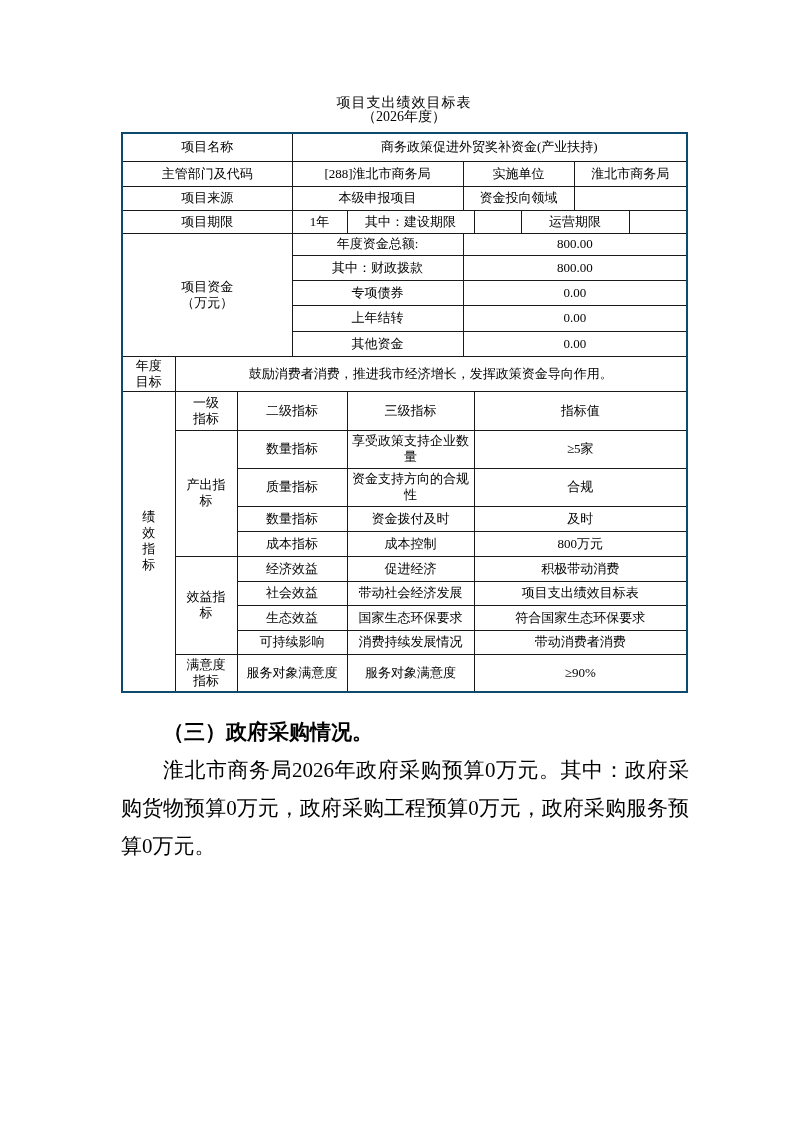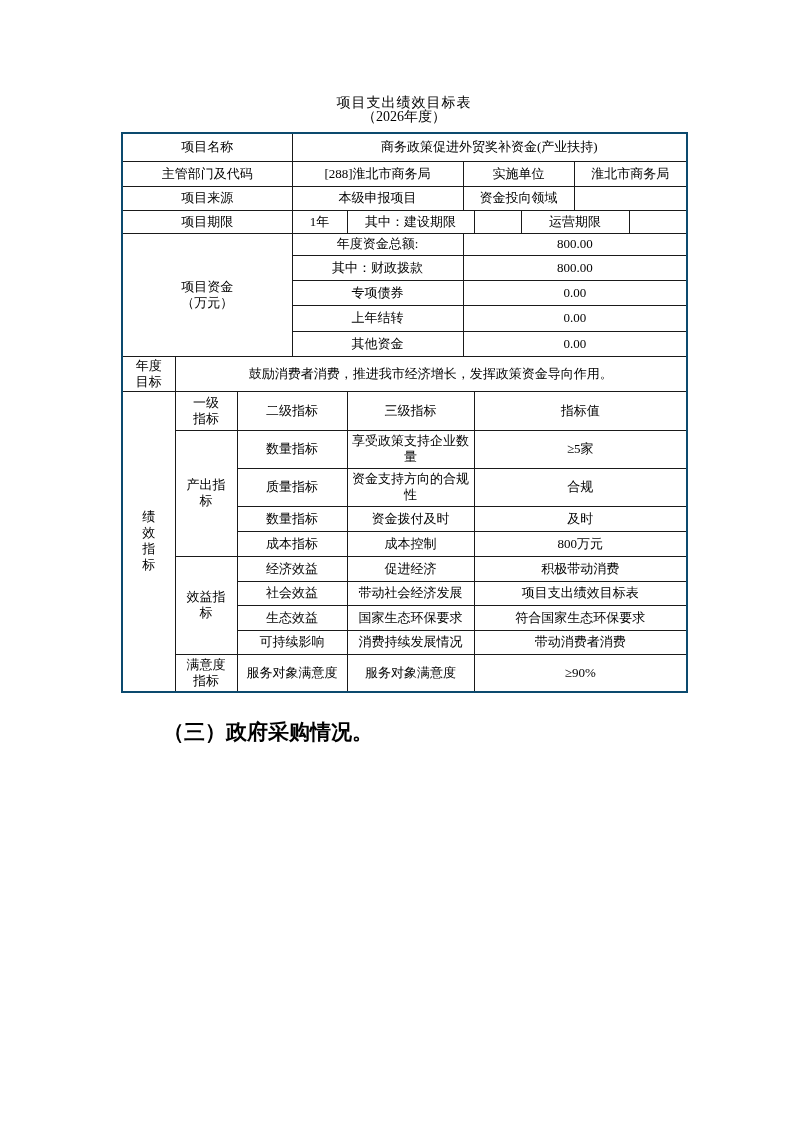--- a/index.html
+++ b/index.html
@@ -165,15 +165,16 @@
         <td colspan="2">服务对象满意度</td>
         <td colspan="2">服务对象满意度</td>
         <td colspan="4">≥90%</td>
       </tr>
     </tbody>
       </table>
   </div>
 
   <div class="sections">
     <h3>（三）政府采购情况。</h3>
+    <p>淮北市商务局2026年政府采购预算0万元。其中：政府采购货物预算0万元，政府采购工程预算0万元，政府采购服务预算0万元。</p>
   </div>
 
 </div>
 
 </body></html>

